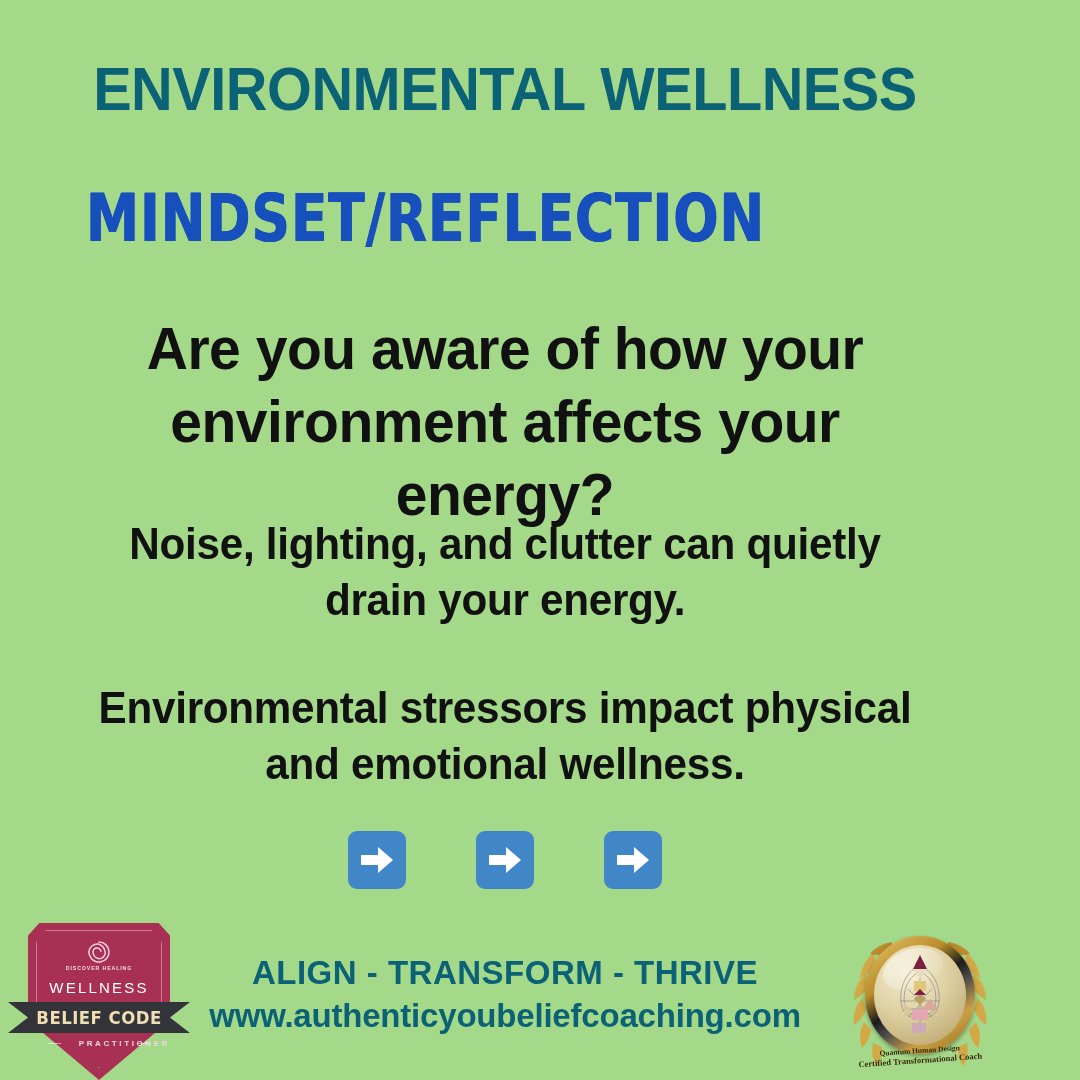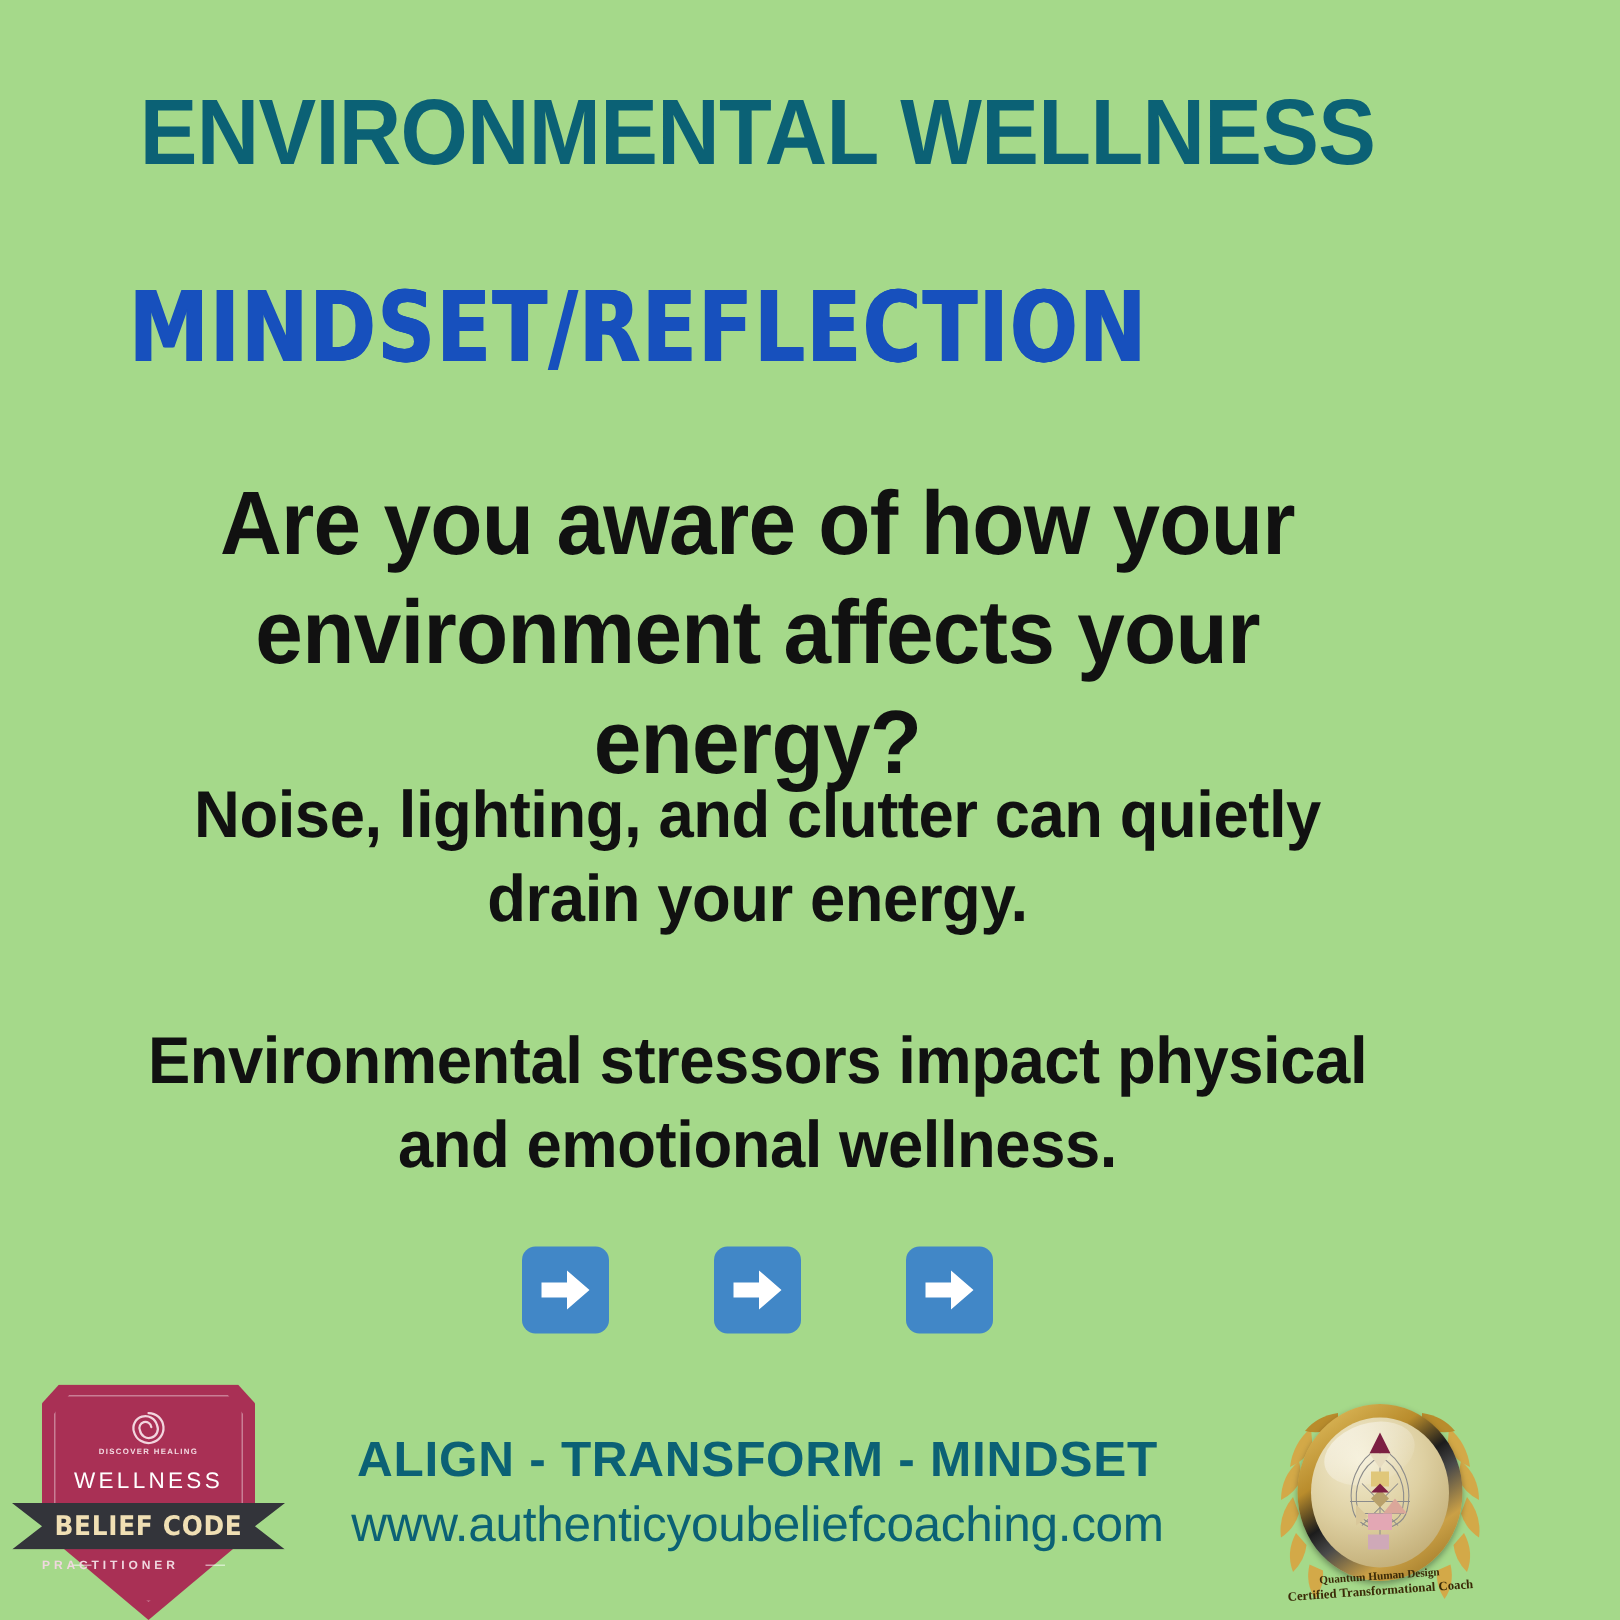--- a/index.html
+++ b/index.html
@@ -98,21 +98,21 @@
     text-align:center;
     color:#0b6175;
   }
   .footer-tagline {
     font-weight:bold;
     font-size:33px;
     letter-spacing:0.5px;
     line-height:1.25;
   }
   .footer-url {
-    font-weight:normal;
+    font-weight:bold;
     font-size:33px;
     letter-spacing:-0.2px;
     line-height:1.25;
     margin-top:2px;
   }
 
   
   .badge-left {
     position:absolute;
     left:28px; top:923px;
@@ -168,21 +168,21 @@
     color:#f0dfb4;
     font-size:18px;
     font-weight:bold;
     letter-spacing:0.5px;
     font-family:"DejaVu Sans", sans-serif;
     transform:scaleX(0.92);
   }
   .bl-pract {
     position:absolute;
     left:0; right:0; top:116px;
-    text-align:left;
+    text-align:right;
     color:#f0d7df;
     font-size:8px;
     letter-spacing:2.6px;
     font-weight:bold;
   }
   .bl-pract-rule-l, .bl-pract-rule-r {
     position:absolute;
     top:120px;
     width:13px; height:1px;
     background:rgba(255,255,255,0.55);
@@ -278,21 +278,21 @@
       </svg>
     </div>
     <div class="arrow-icon">
       <svg width="36" height="32" viewBox="0 0 36 32" aria-hidden="true">
         <path d="M2 11 H19 V3 L34 16 L19 29 V21 H2 Z" fill="#ffffff"></path>
       </svg>
     </div>
   </div>
 
   <div class="footer-text">
-    <div class="footer-tagline">ALIGN - TRANSFORM - MINDSET</div>
+    <div class="footer-tagline">ALIGN - TRANSFORM - THRIVE</div>
     <div class="footer-url">www.authenticyoubeliefcoaching.com</div>
   </div>
 
   <div class="badge-left">
     <div class="bl-shield"></div>
     <div class="bl-shield-inner"></div>
     <div class="bl-spiral">
       <svg width="26" height="26" viewBox="0 0 26 26" aria-hidden="true">
         <path d="M13 3 a10 10 0 1 1 -9.6 12.8 a8 8 0 1 1 15.3 -4.6 a6 6 0 1 1 -11.4 3.4 a4 4 0 1 1 7.6 -2.2" fill="none" stroke="#f2d5de" stroke-width="1.5" stroke-linecap="round"></path>
       </svg>

